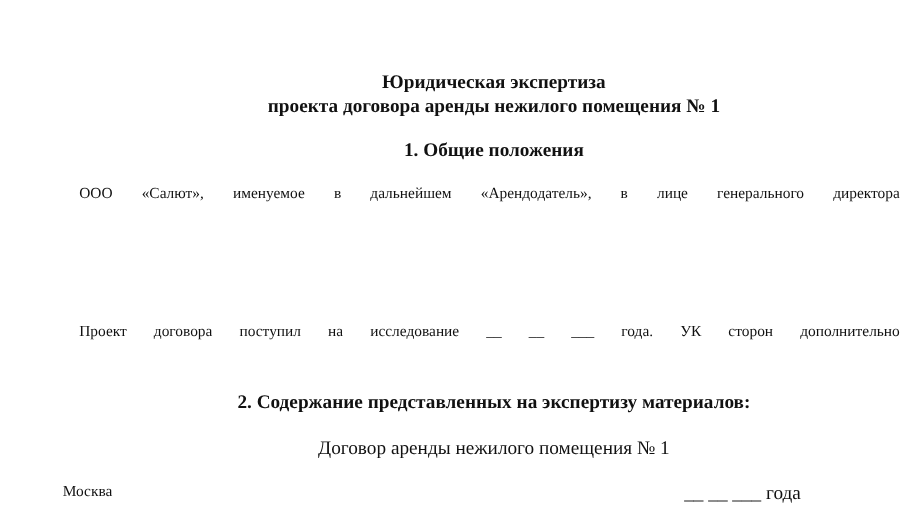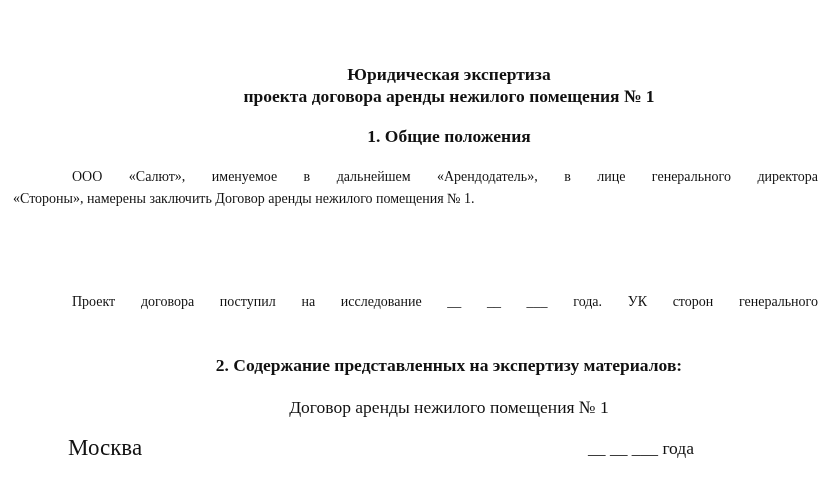--- a/index.html
+++ b/index.html
@@ -61,50 +61,49 @@
       position: absolute;
       left: 0;
       width: 880px;
       text-align: center;
       font-size: 17.5px;
       line-height: 22px;
     }
     .contract-name { top: 396px; }
     .city {
       position: absolute;
-      left: 59px;
+      left: 48px;
       top: 437px;
-      font-size: 23px;
+      font-size: 14px;
       line-height: 22px;
     }
     .date {
       position: absolute;
-      left: 579px;
+      left: 613px;
       top: 437px;
       font-size: 17.5px;
       line-height: 22px;
     }
   </style>
 </head>
 <body>
 
 <div class="page">
 
   <div class="title title-1">Юридическая экспертиза</div>
   <div class="title title-2">проекта договора аренды нежилого помещения № 1</div>
 
   <div class="title section-1-heading">1. Общие положения</div>
 
   <div class="para para-1">
     <span class="line indent">ООО «Салют», именуемое в дальнейшем «Арендодатель», в лице генерального директора</span>
-    <span class="line last">«Стороны», намерены заключить Договор аренды нежилого помещения № 1.</span>
   </div>
 
   <div class="para para-2">
-    <span class="line indent">Проект договора поступил на исследование __ __ ___ года. УК сторон генерального</span>
+    <span class="line indent">Проект договора поступил на исследование __ __ ___ года. УК сторон дополнительно</span>
   </div>
 
   <div class="title section-2-heading">2. Содержание представленных на экспертизу материалов:</div>
 
   <div class="center-line contract-name">Договор аренды нежилого помещения № 1</div>
 
   <div class="city">Москва</div>
   <div class="date">__ __ ___ года</div>
 
 </div>

